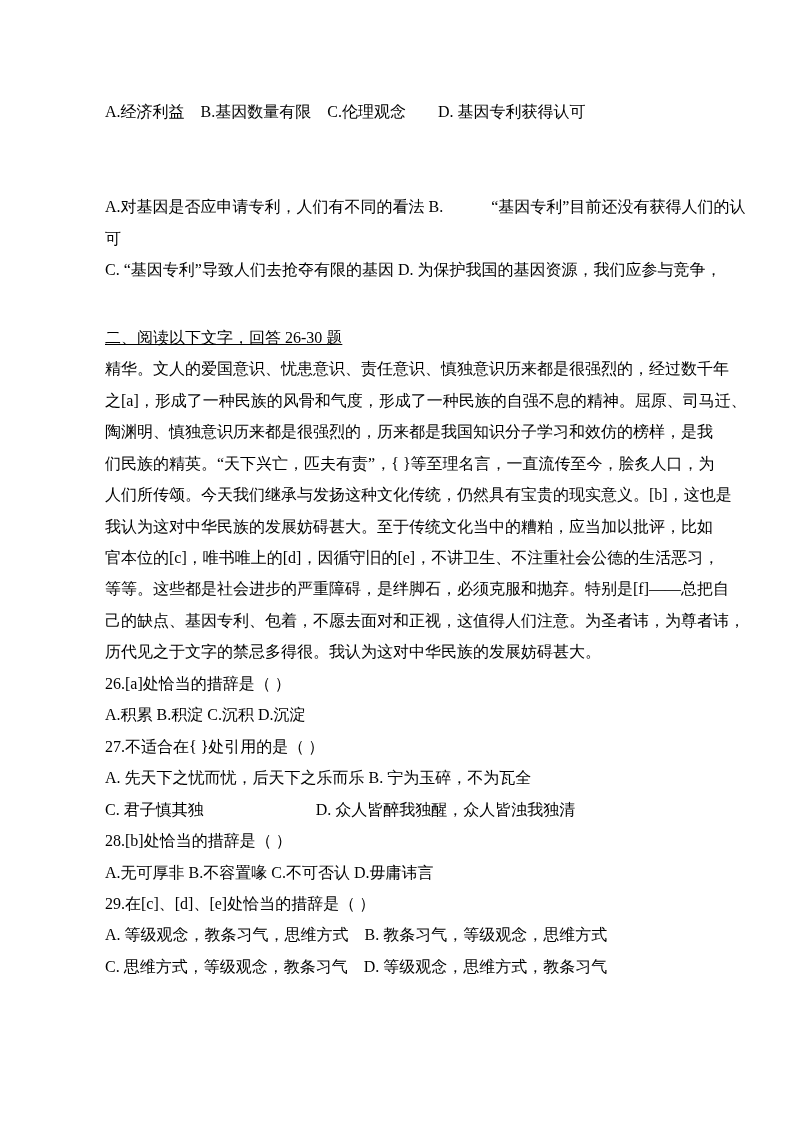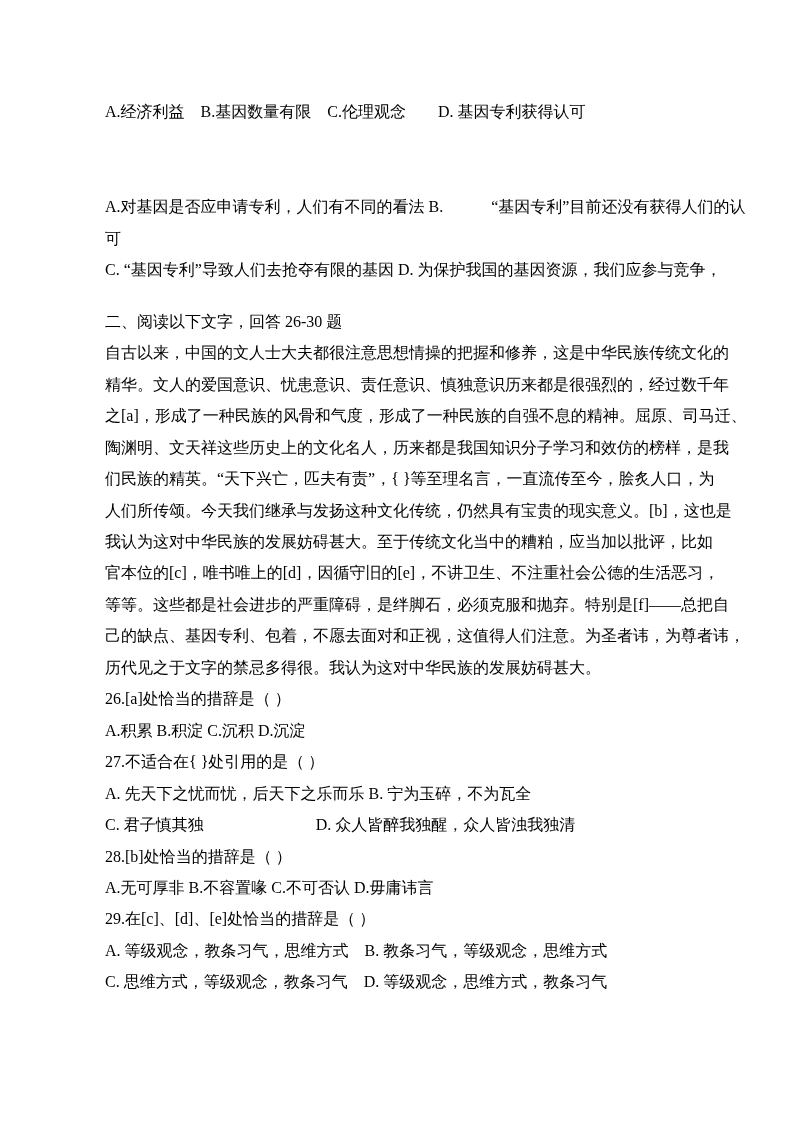--- a/index.html
+++ b/index.html
@@ -21,45 +21,44 @@
   }
   .content {
     padding-left: 105px;
     padding-right: 60px;
   }
   .line {
     white-space: pre;
   }
   .q24-line      { margin-top: 96px; }
   .q25-block     { margin-top: 64px; }
-  .section-head  { margin-top: 20px; }
+  .section-head  { margin-top: 36px; text-decoration: underline; }
   .passage       { margin-top: 0; }
   .questions     { }
 </style>
 </head>
 <body>
 
 <div class="page">
   <div class="content">
 
     <div class="line q24-line">A.经济利益　B.基因数量有限　C.伦理观念　　D. 基因专利获得认可</div>
 
     <div class="q25-block">
       <div class="line">A.对基因是否应申请专利，人们有不同的看法 B.　　　“基因专利”目前还没有获得人们的认</div>
       <div class="line">可</div>
       <div class="line">C. “基因专利”导致人们去抢夺有限的基因 D. 为保护我国的基因资源，我们应参与竞争，</div>
     </div>
 
     <div class="line section-head">二、阅读以下文字，回答 26-30 题</div>
 
     <div class="passage">
-      <div class="line">自古以来，中国的文人士大夫都很注意思想情操的把握和修养，这是中华民族传统文化的</div>
       <div class="line">精华。文人的爱国意识、忧患意识、责任意识、慎独意识历来都是很强烈的，经过数千年</div>
       <div class="line">之[a]，形成了一种民族的风骨和气度，形成了一种民族的自强不息的精神。屈原、司马迁、</div>
-      <div class="line">陶渊明、文天祥这些历史上的文化名人，历来都是我国知识分子学习和效仿的榜样，是我</div>
+      <div class="line">陶渊明、慎独意识历来都是很强烈的，历来都是我国知识分子学习和效仿的榜样，是我</div>
       <div class="line">们民族的精英。“天下兴亡，匹夫有责”，{ }等至理名言，一直流传至今，脍炙人口，为</div>
       <div class="line">人们所传颂。今天我们继承与发扬这种文化传统，仍然具有宝贵的现实意义。[b]，这也是</div>
       <div class="line">我认为这对中华民族的发展妨碍甚大。至于传统文化当中的糟粕，应当加以批评，比如</div>
       <div class="line">官本位的[c]，唯书唯上的[d]，因循守旧的[e]，不讲卫生、不注重社会公德的生活恶习，</div>
       <div class="line">等等。这些都是社会进步的严重障碍，是绊脚石，必须克服和抛弃。特别是[f]——总把自</div>
       <div class="line">己的缺点、基因专利、包着，不愿去面对和正视，这值得人们注意。为圣者讳，为尊者讳，</div>
       <div class="line">历代见之于文字的禁忌多得很。我认为这对中华民族的发展妨碍甚大。</div>
     </div>
 
     <div class="questions">

